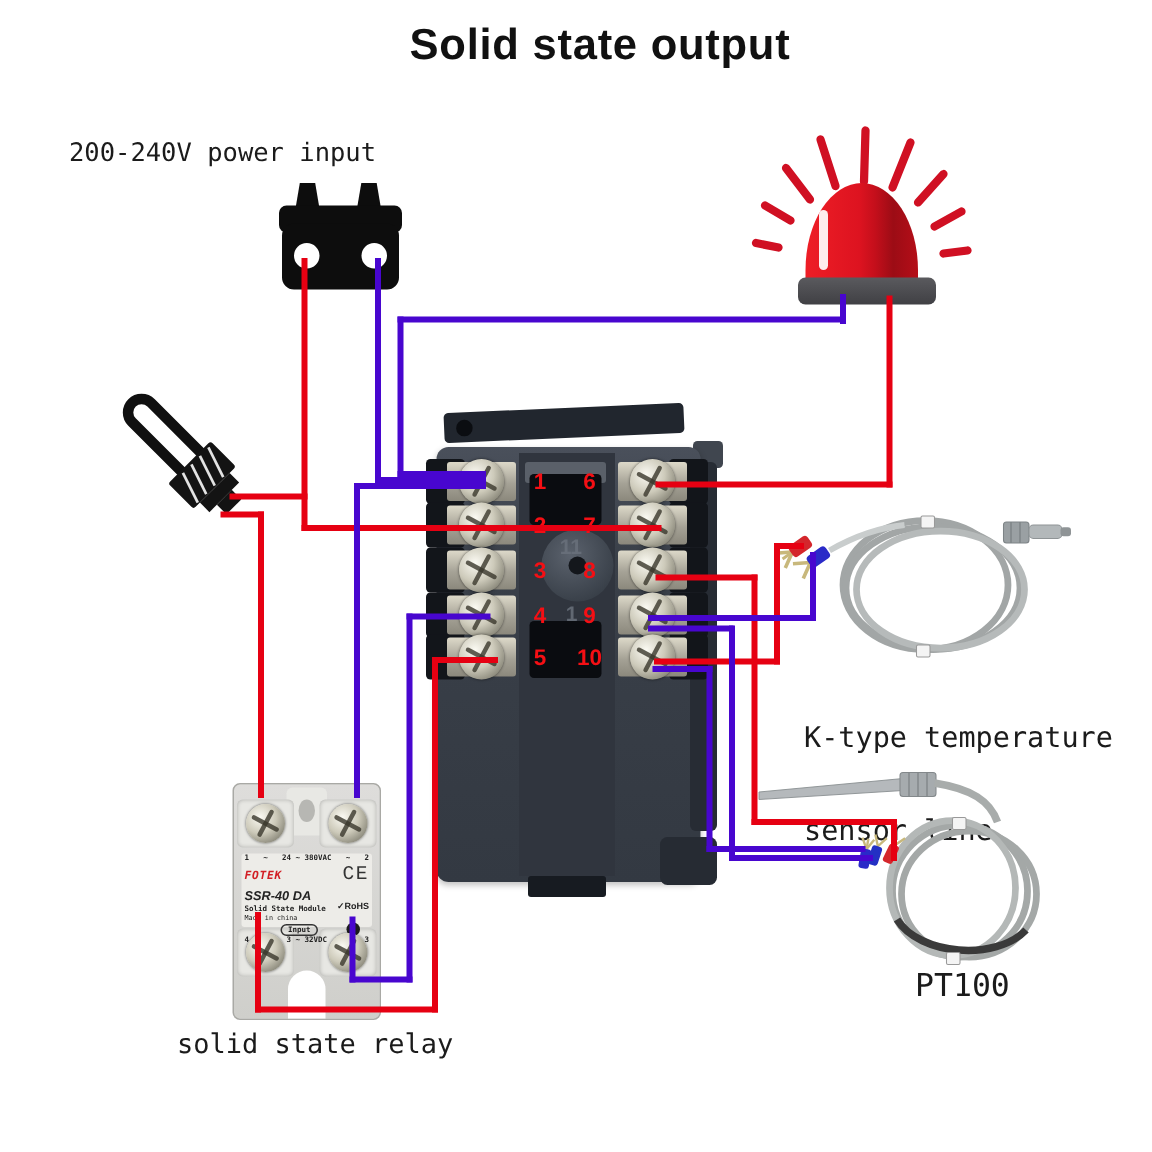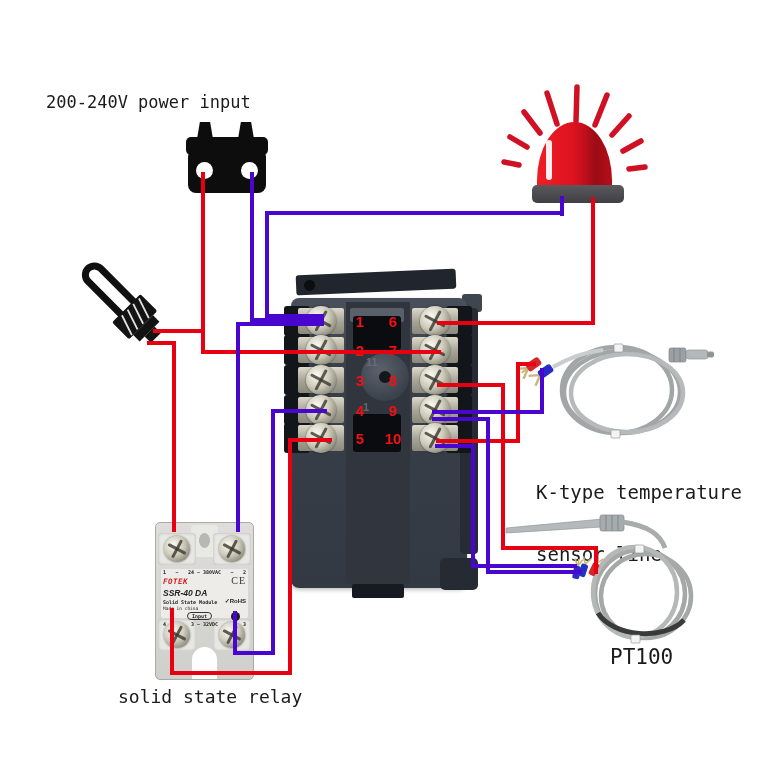--- a/index.html
+++ b/index.html
@@ -50,49 +50,50 @@
   .plate{position:absolute;width:46px;height:26px;border-radius:2px;
          background:linear-gradient(180deg,#ddd9c9,#a5a296 55%,#8b887c)}
   .screw{position:absolute;width:30px;height:30px;border-radius:50%;z-index:4;
          background:radial-gradient(circle at 36% 34%,#fbfaf3,#cdcaba 45%,#8d8b7d 78%,#6a685c);
          box-shadow:0 0 2px rgba(0,0,0,.6)}
   .screw::before,.screw::after{content:"";position:absolute;left:50%;top:50%;background:rgba(58,55,44,.8);border-radius:2px}
   .screw::before{width:78%;height:3px;transform:translate(-50%,-50%) rotate(28deg)}
   .screw::after{width:3px;height:78%;transform:translate(-50%,-50%) rotate(28deg)}
   .tnum{position:absolute;width:22px;text-align:center;font-family:"Liberation Sans",sans-serif;
         font-weight:bold;font-size:15px;color:var(--num-red,#f50f14);z-index:6}
-  .cnum{position:absolute;width:22px;text-align:left;font-family:"Liberation Sans",sans-serif;
-        font-weight:bold;font-size:11px;color:#6a717c;z-index:6;opacity:.85}
+  .cnum{position:absolute;width:22px;text-align:right;font-family:"Liberation Sans",sans-serif;
+        font-weight:bold;font-size:14px;color:#6a717c;z-index:6;opacity:.85}
   
   .ssr{position:absolute;left:155px;top:522px;width:97px;height:156px;z-index:3;
        background:linear-gradient(180deg,#dedddb,#cfcfcb);border:1px solid #a9a9a5;border-radius:5px}
   .ssr .tab{position:absolute;left:35px;top:2px;width:27px;height:32px;background:#e8e8e4;border-radius:4px}
   .ssr .tabhole{position:absolute;left:43px;top:10px;width:11px;height:15px;border-radius:50%;background:#b7b7b3}
   .ssr .housing{position:absolute;width:38px;height:32px;background:#e7e7e3;border-radius:4px;
         box-shadow:inset 0 0 3px rgba(0,0,0,.25)}
   .ssr .sscrew{width:26px;height:26px}
   .ssr .panel{position:absolute;left:5px;top:46px;width:87px;height:49px;background:#edece8;border-radius:2px;
         font-size:5px;line-height:1.25;color:#222}
   .ssr .row{display:flex;justify-content:space-between;align-items:center;padding:0 2px}
   .ssr .brand{color:#d21e24;font-weight:bold;font-style:italic;font-size:7.5px;letter-spacing:.5px}
-  .ssr .ce{font-size:10px;letter-spacing:1px;color:#333;font-family:Liberation Serif, serif}
+  .ssr .ce{font-size:13px;letter-spacing:1px;color:#333;font-family:Liberation Mono, monospace}
   .ssr .model{font-weight:bold;font-style:italic;font-size:8.5px;font-family:"Liberation Sans",sans-serif}
   .ssr .tiny{font-size:5px;font-weight:bold;transform-origin:left}
   .ssr .micro{font-size:4.5px}
   .ssr .rohs{font-size:6px;font-weight:bold;font-family:"Liberation Sans",sans-serif}
   .ssr .inputpill{border:1px solid #333;border-radius:5px;font-size:5px;padding:0 4px;font-weight:bold}
   .ssr .led{width:9px;height:9px;border-radius:50%;background:#1c1c1c}
   .ssr .notch{position:absolute;left:36px;top:124px;width:25px;height:32px;background:#fff;border-radius:13px 13px 0 0}
   svg{position:absolute;overflow:visible}
 </style>
 </head>
 <body>
 
 <div class="stage">
 
+  <div class="title" style="left:400px;top:14px;transform:translateX(-50%)">Solid state output</div>
   <div class="lbl" style="left:46px;top:93px;font-size:17px">200-240V power input</div>
   <div class="lbl" style="left:536px;top:440px;font-size:19px">
     <div>K-type temperature</div>
     <div>sensor line</div>
   </div>
   <div class="lbl" style="left:610px;top:646px;font-size:21px">PT100</div>
   <div class="lbl" style="left:118px;top:687px;font-size:18px">solid state relay</div>
 
   <div class="plug">
     <div class="prong" style="left:13px;top:4px"></div>

